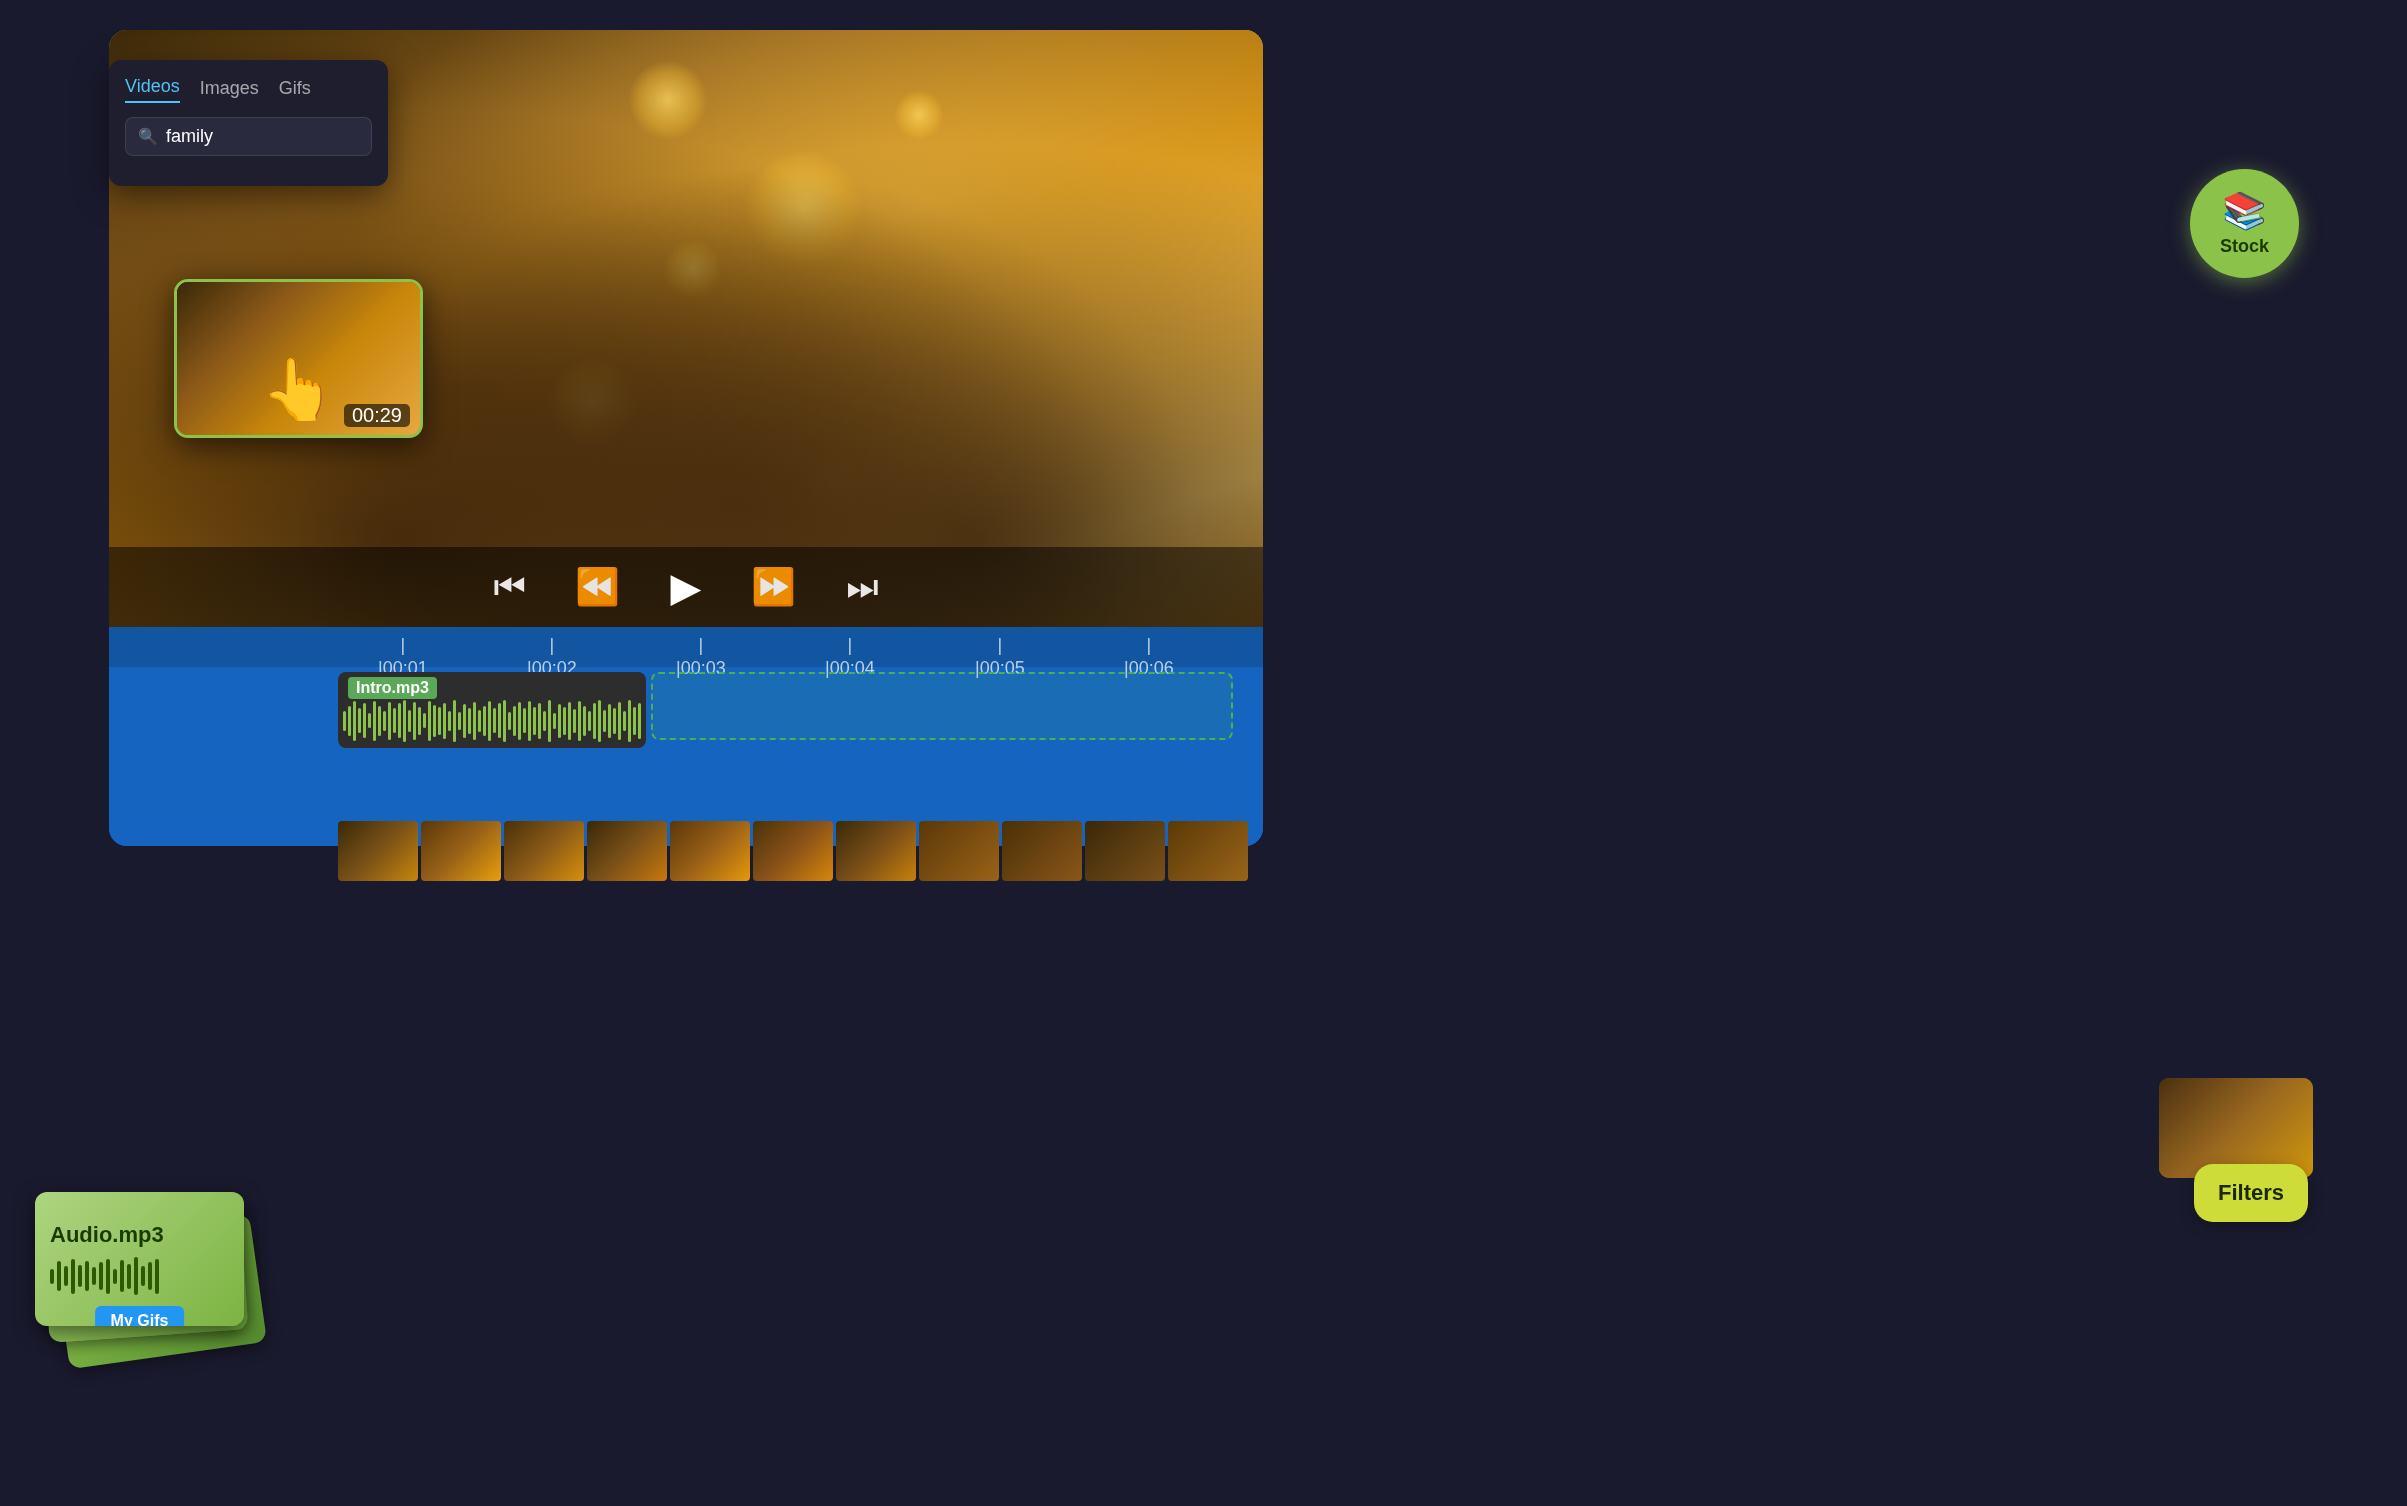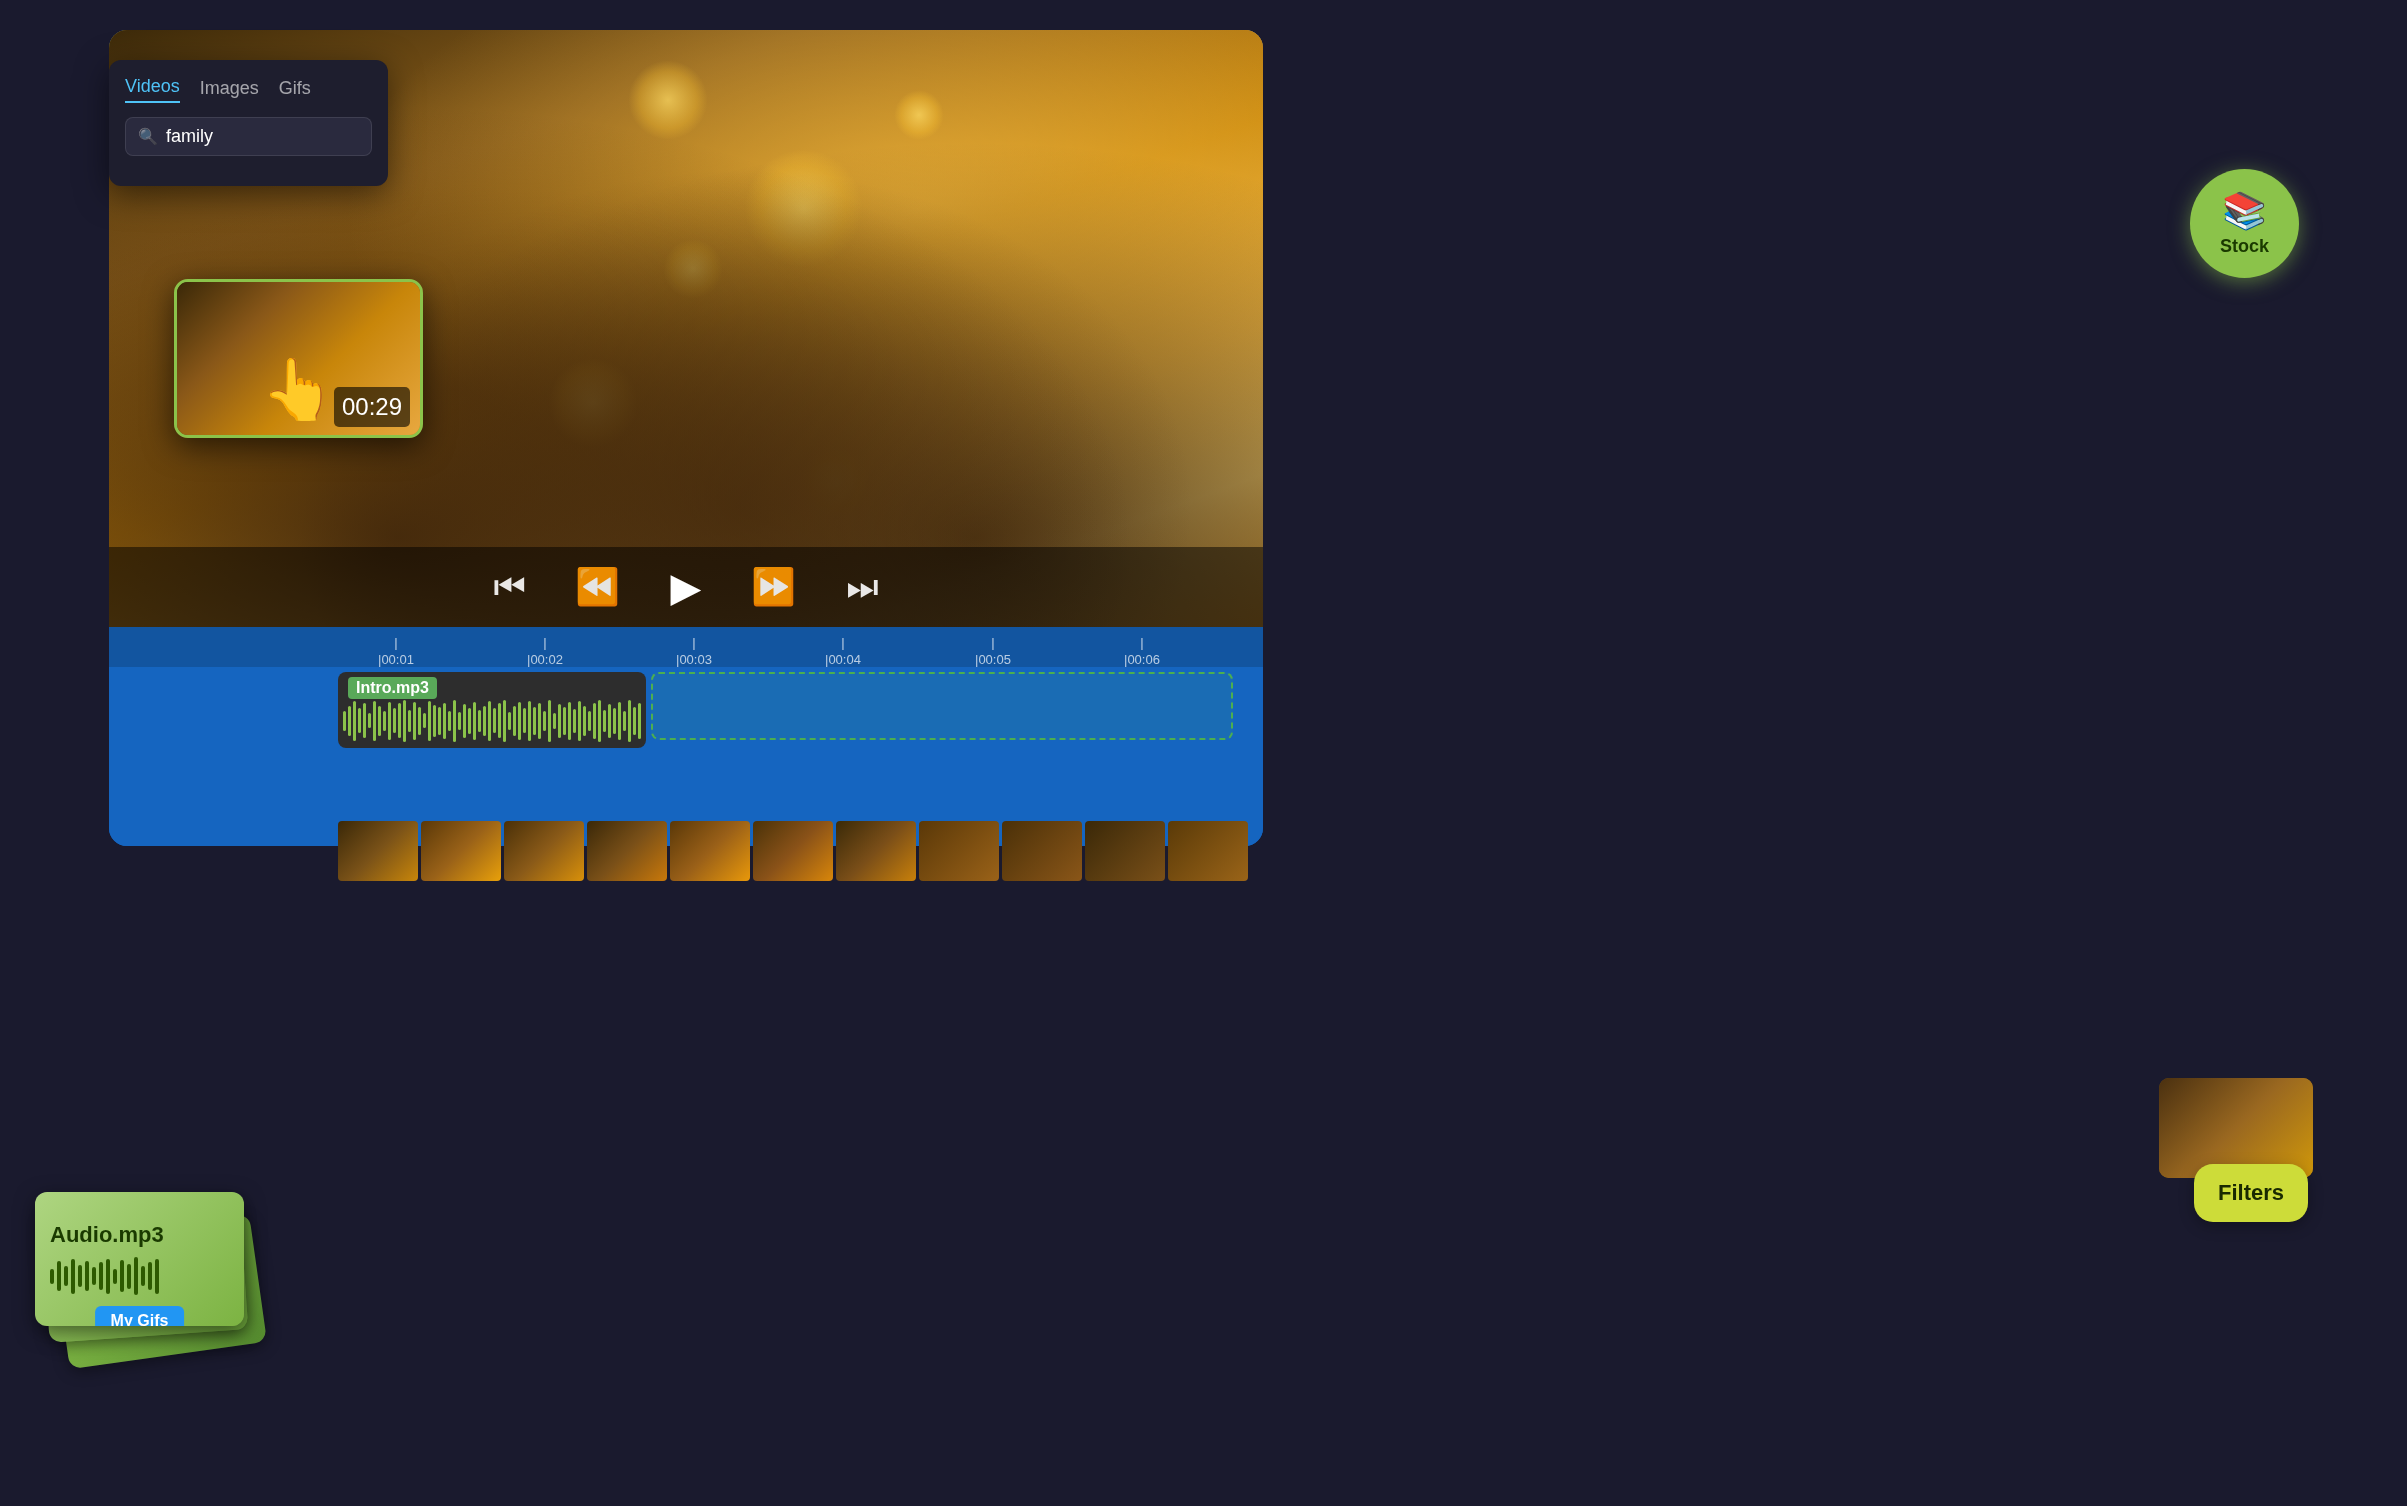--- a/index.html
+++ b/index.html
@@ -120,21 +120,21 @@
       background: #1255a0;
       display: flex;
       align-items: center;
       padding-left: 10px;
     }
 
     .ruler-mark {
       position: absolute;
       top: 8px;
       color: rgba(255,255,255,0.7);
-      font-size: 13px;
+      font-size: 18px;
       display: flex;
       flex-direction: column;
       align-items: center;
     }
 
     .ruler-mark::before {
       content: '|';
       display: block;
       margin-bottom: 2px;
     }
@@ -327,23 +327,23 @@
       cursor: grab;
       overflow: hidden;
       box-shadow: 0 8px 30px rgba(0,0,0,0.6);
     }
 
     .dragged-duration {
       position: absolute;
       bottom: 8px;
       right: 10px;
       color: white;
-      font-size: 24px;
+      font-size: 20px;
       background: rgba(0,0,0,0.6);
-      padding: 6px 8px;
+      padding: 0 8px;
       border-radius: 5px;
     }
 
     
     .cursor-hand {
       position: absolute;
       bottom: 10px;
       left: 50%;
       transform: translateX(-50%);
       font-size: 60px;

